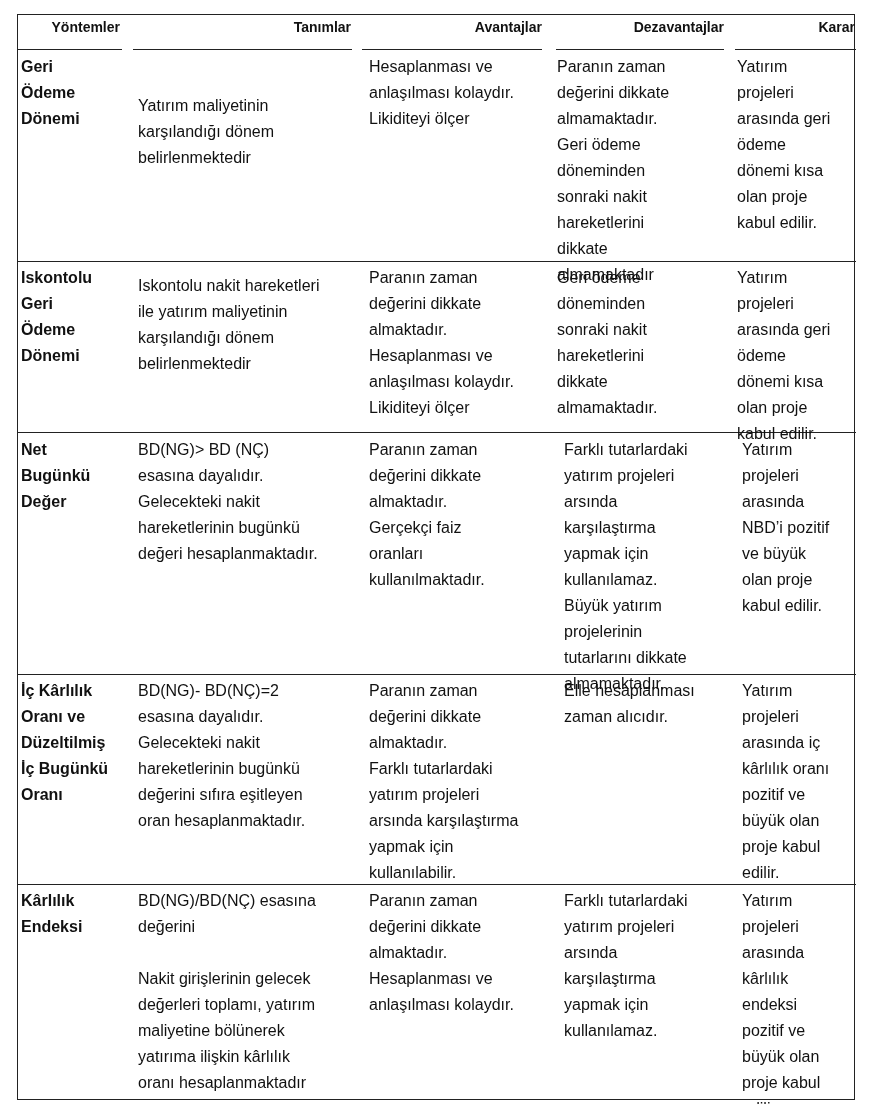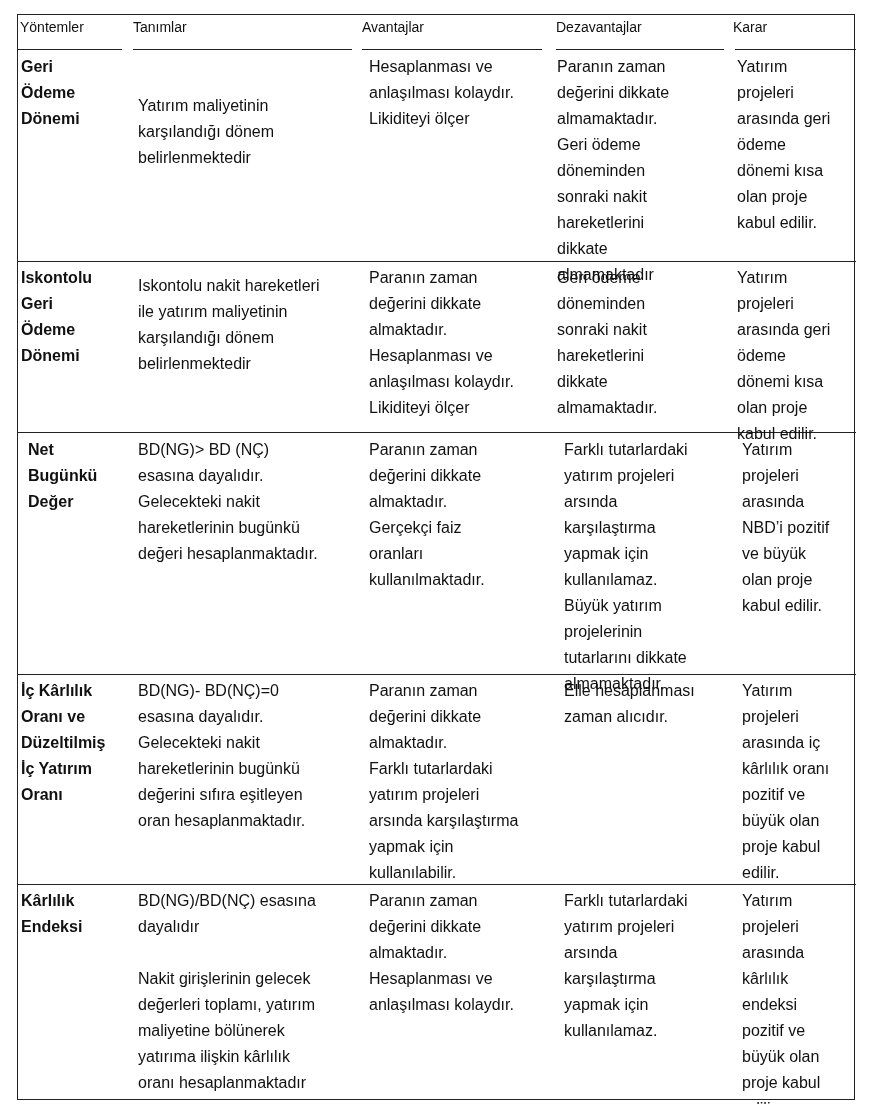--- a/index.html
+++ b/index.html
@@ -5,21 +5,21 @@
   html, body { margin: 0; padding: 0; background: #ffffff; }
   body {
     width: 875px; height: 1104px; position: relative; overflow: hidden;
     font-family: "Liberation Sans", sans-serif; color: #111111;
   }
   .table-frame {
     position: absolute; left: 17px; top: 14px; width: 838px; height: 1086px;
     border: 1px solid #222222; box-sizing: border-box;
   }
   .header-cell {
-    position: absolute; top: 18px; font-weight: normal; font-size: 14px; text-align: left;
+    position: absolute; top: 18px; font-weight: bold; font-size: 14px; text-align: right;
     line-height: 18px;
   }
   .header-rule {
     position: absolute; top: 49px; height: 1px; background: #222222;
   }
   .row-rule {
     position: absolute; height: 1px; background: #222222;
   }
   .cell {
     position: absolute; font-size: 16px; line-height: 26px; white-space: pre-line;
@@ -100,21 +100,21 @@
   <div class="cell" style="left:737px;top:265px;">Yatırım
 projeleri
 arasında geri
 ödeme
 dönemi kısa
 olan proje
 kabul edilir.</div>
 </div>
 
 <div>
-  <div class="cell method" style="left:28px;top:437px;">Net
+  <div class="cell method" style="left:21px;top:437px;">Net
 Bugünkü
 Değer</div>
   <div class="cell" style="left:138px;top:437px;">BD(NG)&gt; BD (NÇ)
 esasına dayalıdır.
 Gelecekteki nakit
 hareketlerinin bugünkü
 değeri hesaplanmaktadır.</div>
   <div class="cell" style="left:369px;top:437px;">Paranın zaman
 değerini dikkate
 almaktadır.
@@ -137,23 +137,23 @@
 NBD’i pozitif
 ve büyük
 olan proje
 kabul edilir.</div>
 </div>
 
 <div>
   <div class="cell method" style="left:21px;top:678px;">İç Kârlılık
 Oranı ve
 Düzeltilmiş
-İç Yatırım
+İç Bugünkü
 Oranı</div>
-  <div class="cell" style="left:138px;top:678px;">BD(NG)- BD(NÇ)=0
+  <div class="cell" style="left:138px;top:678px;">BD(NG)- BD(NÇ)=2
 esasına dayalıdır.
 Gelecekteki nakit
 hareketlerinin bugünkü
 değerini sıfıra eşitleyen
 oran hesaplanmaktadır.</div>
   <div class="cell" style="left:369px;top:678px;">Paranın zaman
 değerini dikkate
 almaktadır.
 Farklı tutarlardaki
 yatırım projeleri
@@ -169,21 +169,21 @@
 pozitif ve
 büyük olan
 proje kabul
 edilir.</div>
 </div>
 
 <div>
   <div class="cell method" style="left:21px;top:888px;">Kârlılık
 Endeksi</div>
   <div class="cell" style="left:138px;top:888px;">BD(NG)/BD(NÇ) esasına
-dayalıdır</div>
+değerini</div>
   <div class="cell" style="left:138px;top:930px;margin-top:36px;">Nakit girişlerinin gelecek
 değerleri toplamı, yatırım
 maliyetine bölünerek
 yatırıma ilişkin kârlılık
 oranı hesaplanmaktadır</div>
   <div class="cell" style="left:369px;top:888px;">Paranın zaman
 değerini dikkate
 almaktadır.
 Hesaplanması ve
 anlaşılması kolaydır.</div>

